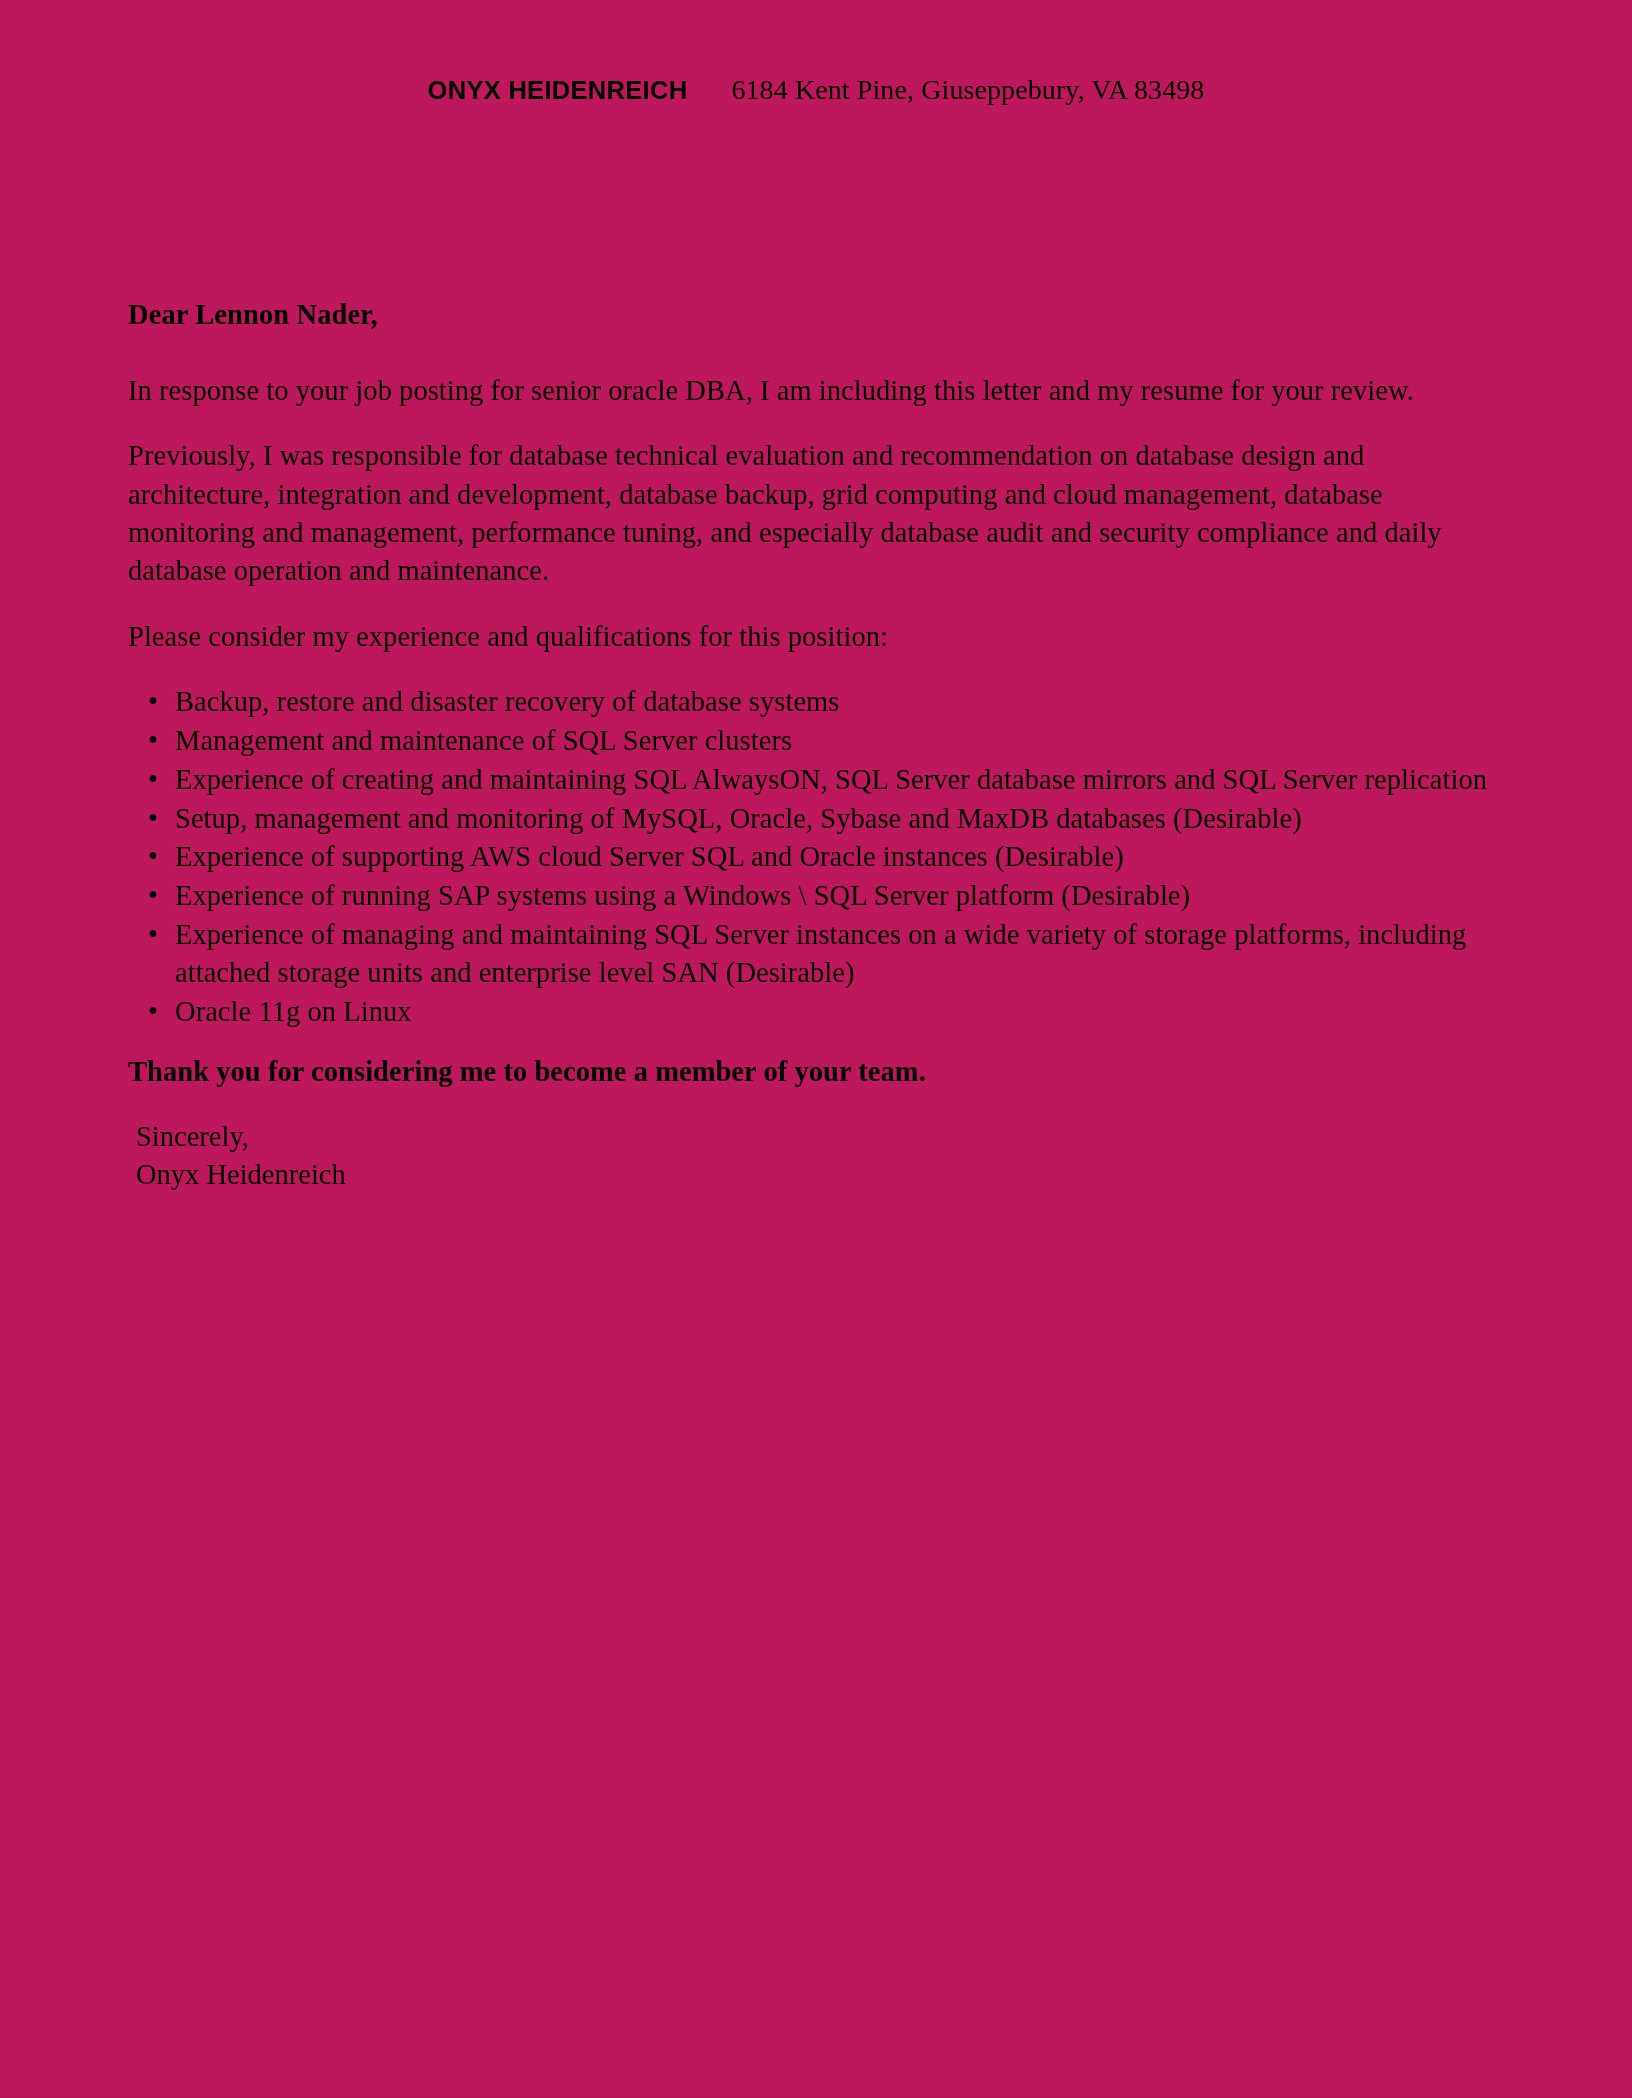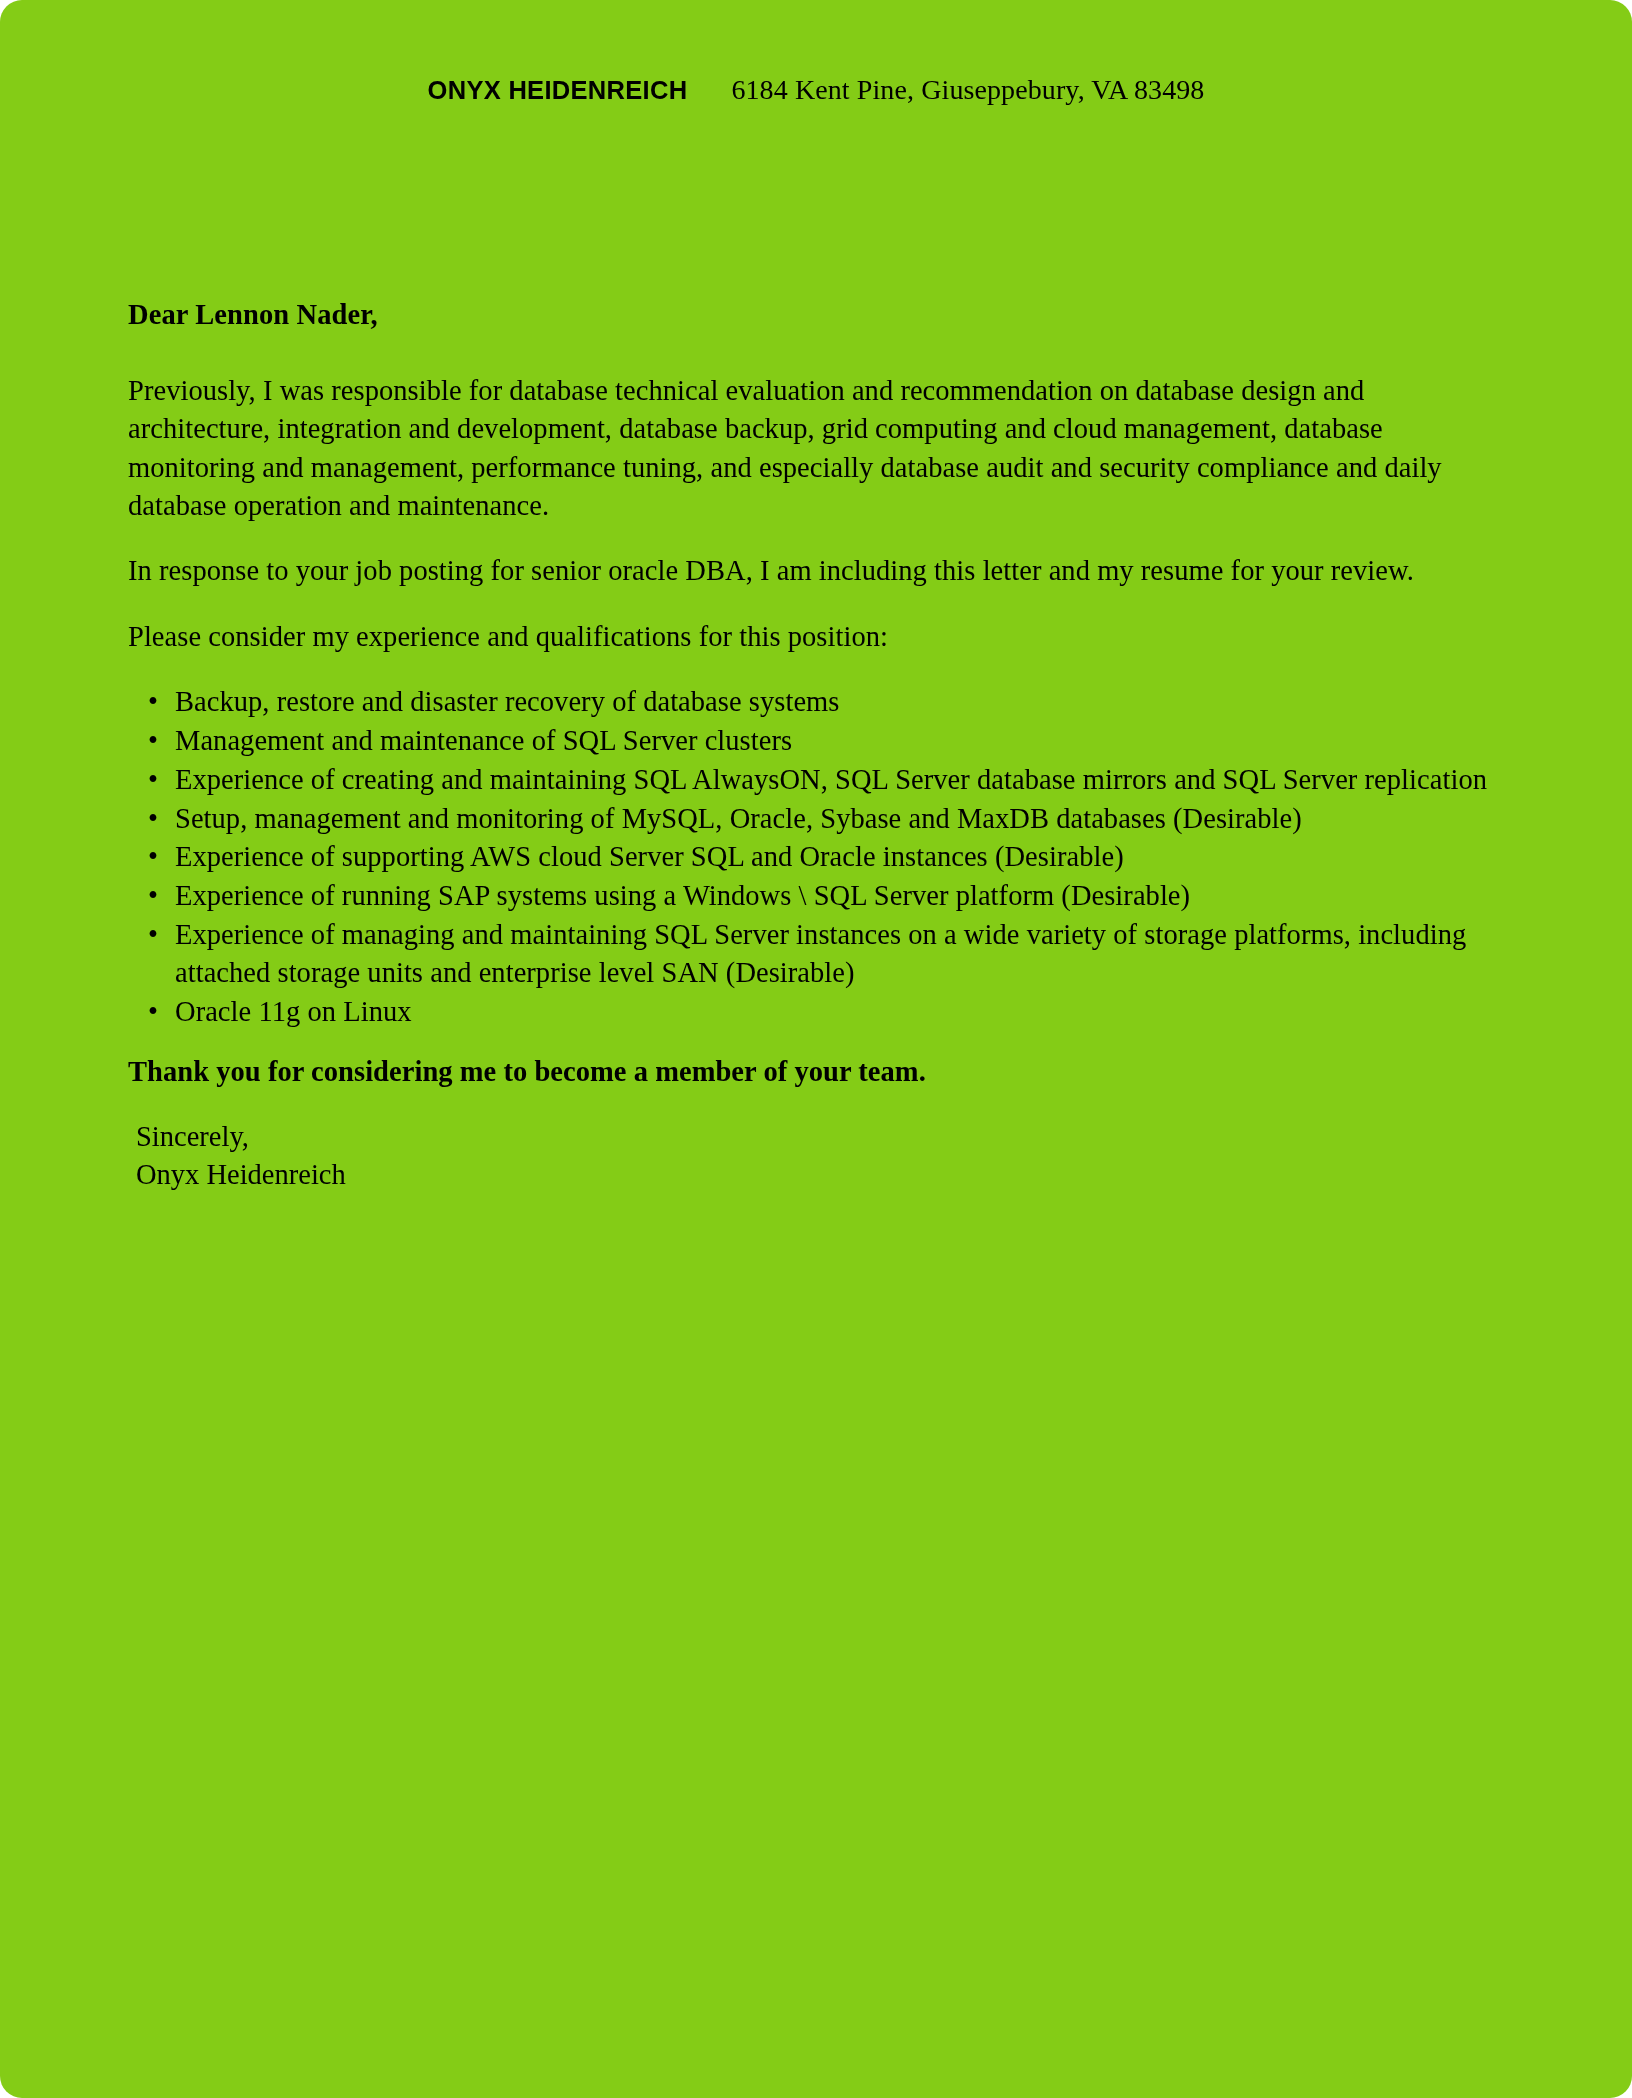--- a/index.html
+++ b/index.html
@@ -12,24 +12,23 @@
     width: 1632px;
     height: 2098px;
     position: relative;
     font-family: "Liberation Serif", "DejaVu Serif", serif;
     color: #000000;
     -webkit-font-smoothing: antialiased;
   }
   .page {
     position: absolute;
     inset: 0;
-    background: #84cc16;
+    background: #be185d;
     box-sizing: border-box;
     padding: 0;
-    border-radius: 22px;
   }
 
   
   .letterhead {
     position: absolute;
     top: 74px;
     left: 0;
     width: 100%;
     display: flex;
     justify-content: center;
@@ -124,23 +123,23 @@
   <div class="letterhead">
     <span class="lh-name">ONYX HEIDENREICH</span>
     <span class="lh-gap"></span>
     <span class="lh-address">6184 Kent Pine, Giuseppebury, VA 83498</span>
   </div>
 
   <div class="content">
 
     <div class="salutation">Dear Lennon Nader,</div>
 
+    <p class="para">In response to your job posting for senior oracle DBA, I am including this letter and my resume for your review.</p>
+
     <p class="para">Previously, I was responsible for database technical evaluation and recommendation on database design and architecture, integration and development, database backup, grid computing and cloud management, database monitoring and management, performance tuning, and especially database audit and security compliance and daily database operation and maintenance.</p>
-
-    <p class="para">In response to your job posting for senior oracle DBA, I am including this letter and my resume for your review.</p>
 
     <p class="para">Please consider my experience and qualifications for this position:</p>
 
     <ul class="quals">
       <li>
         <span class="bullet">•</span>
         <span>Backup, restore and disaster recovery of database systems</span>
       </li>
       <li>
         <span class="bullet">•</span>

